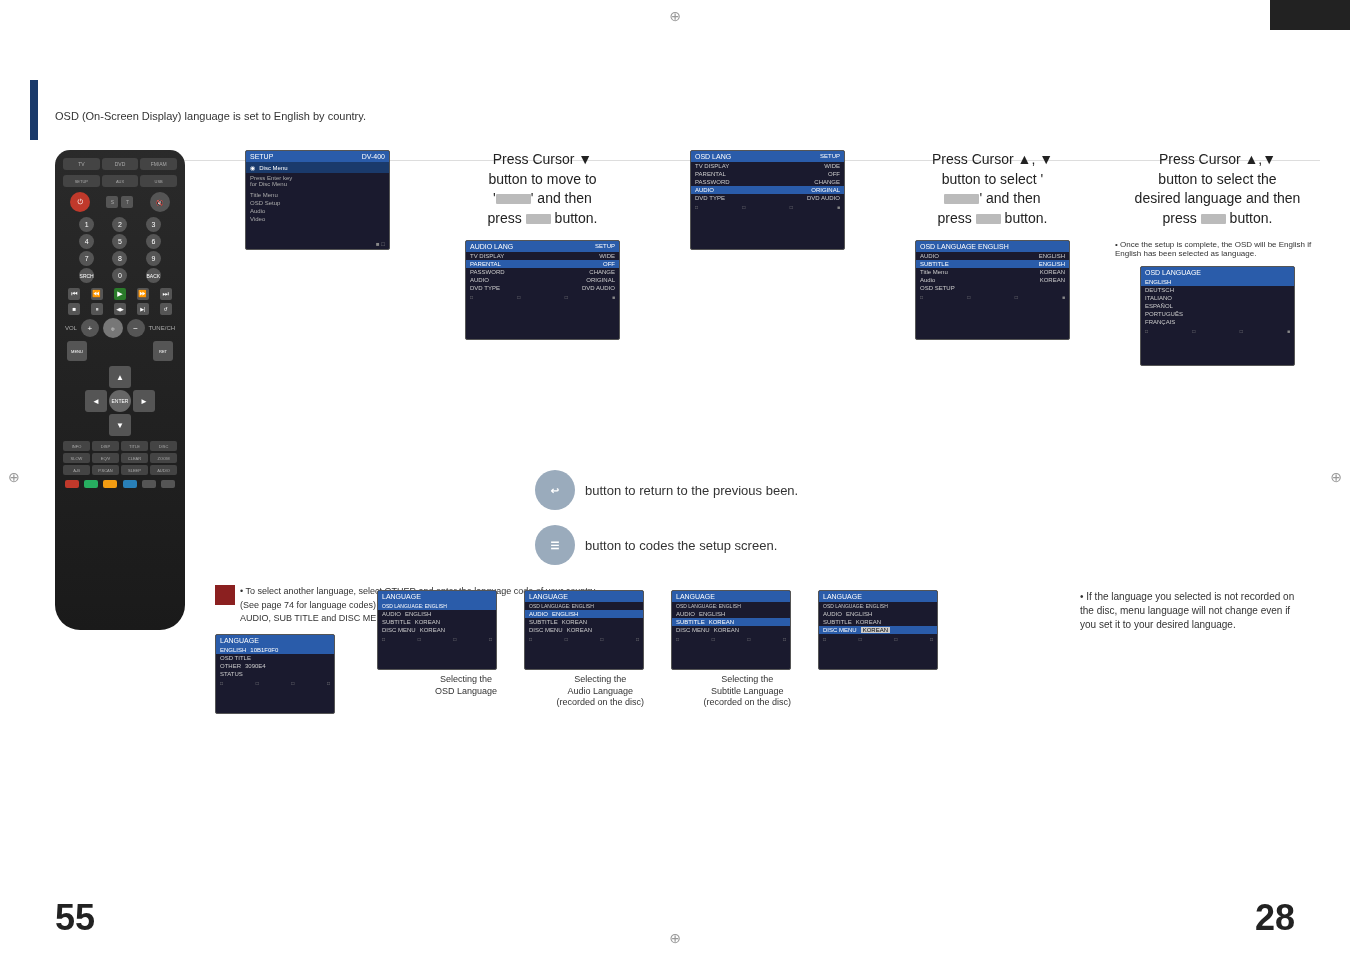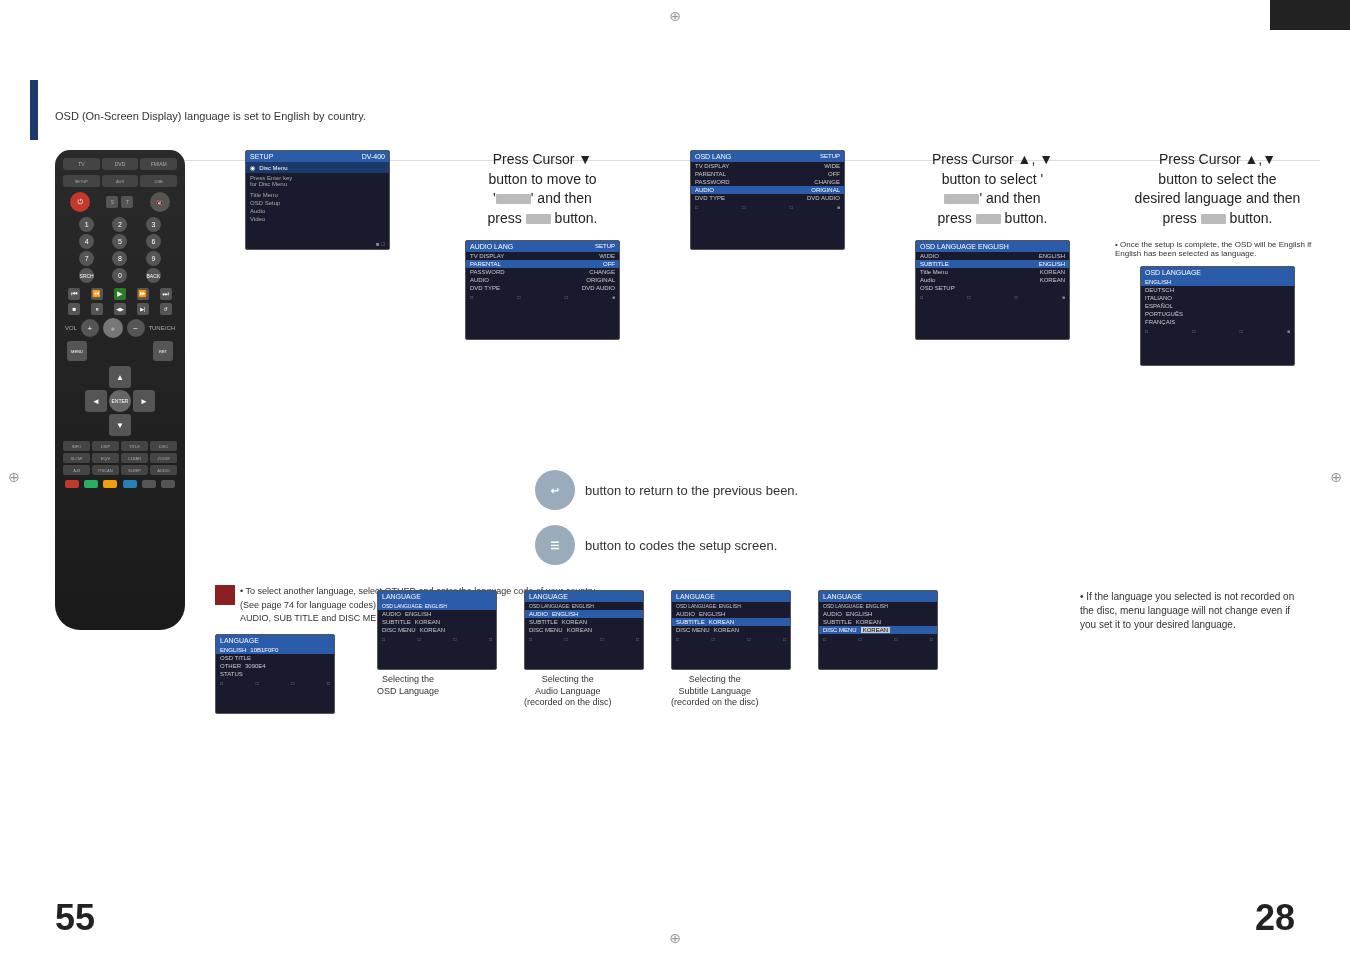--- a/index.html
+++ b/index.html
@@ -372,21 +372,21 @@
 
     
     .small-screen {
       width: 120px;
       height: 80px;
     }
 
     .screen-with-label {
       display: flex;
       flex-direction: column;
-      align-items: flex-start;
+      align-items: flex-end;
       padding-left: 12px;
     }
 
     .screen-label {
       font-size: 9px;
       color: #333;
       text-align: center;
       margin-top: 4px;
       max-width: 120px;
       line-height: 1.3;

